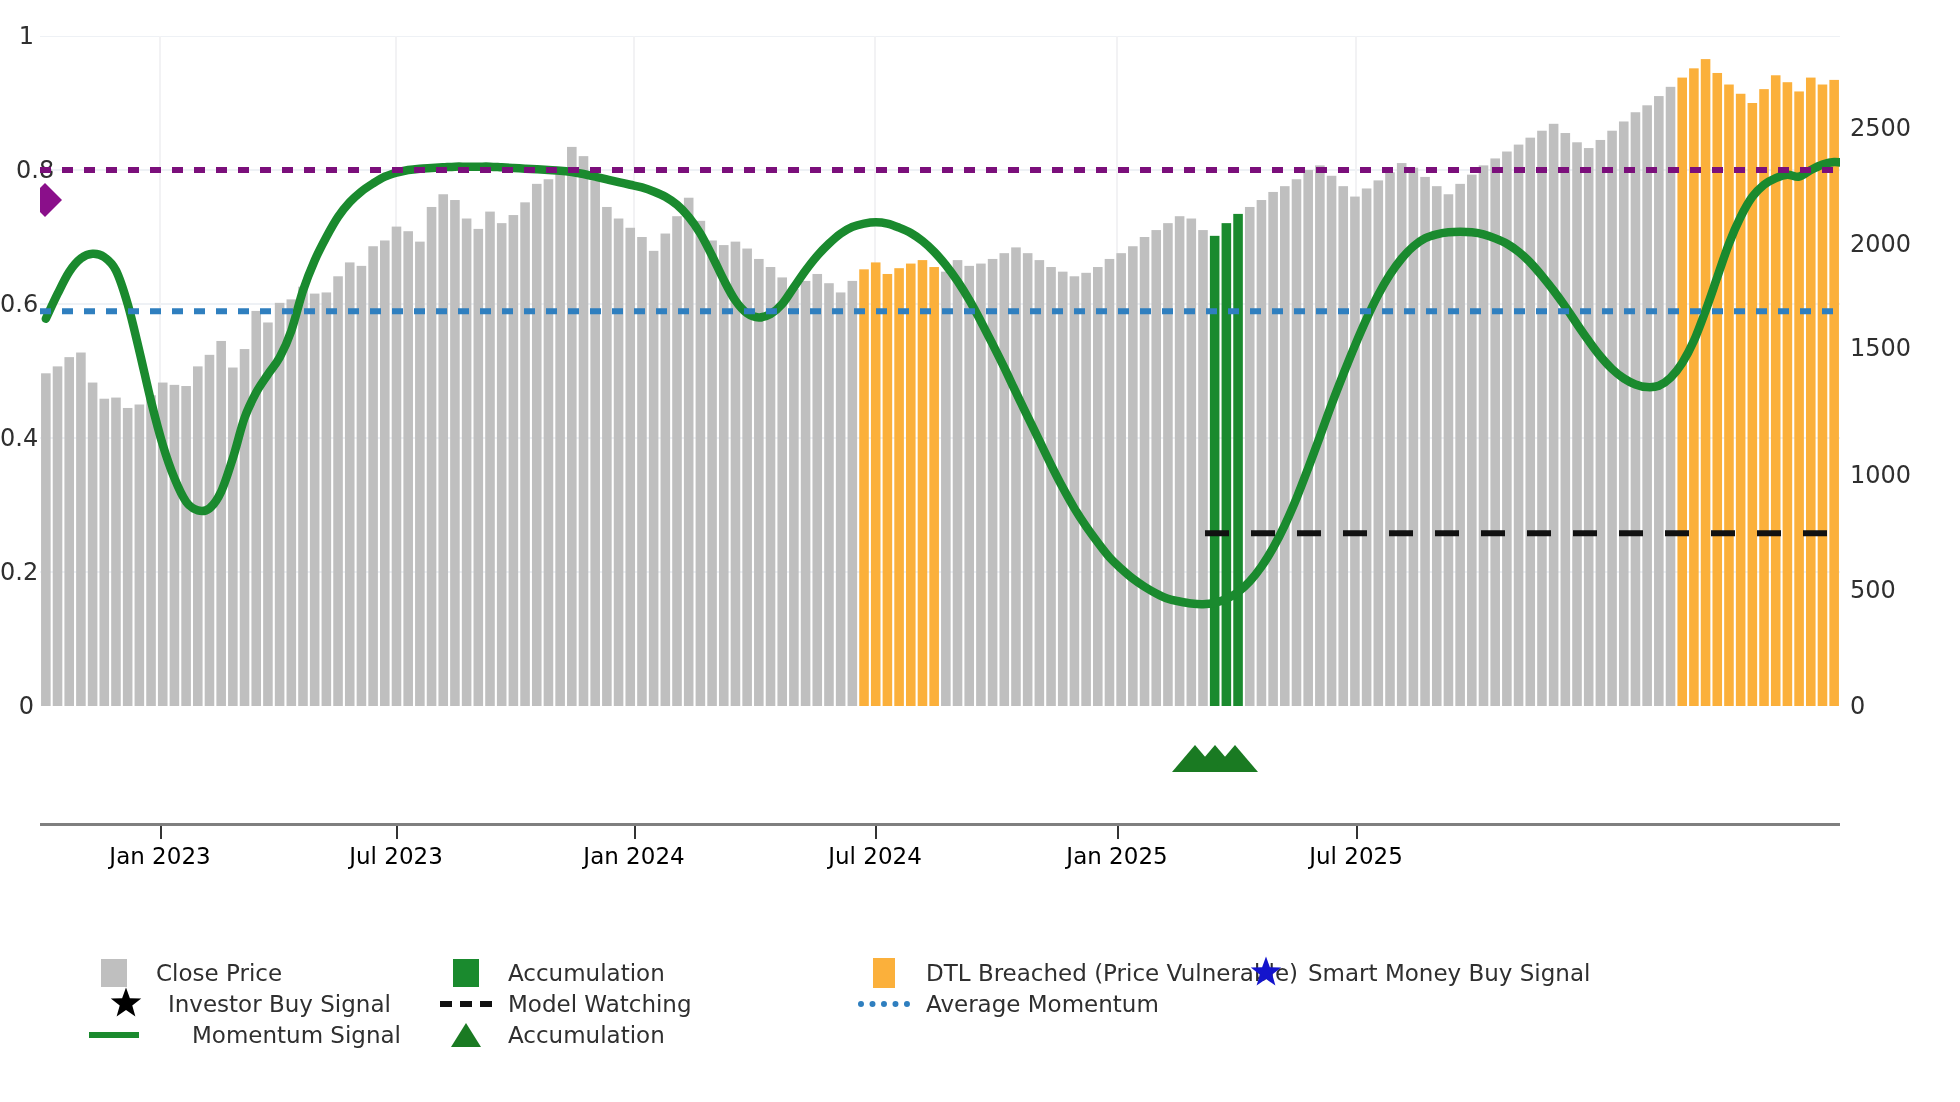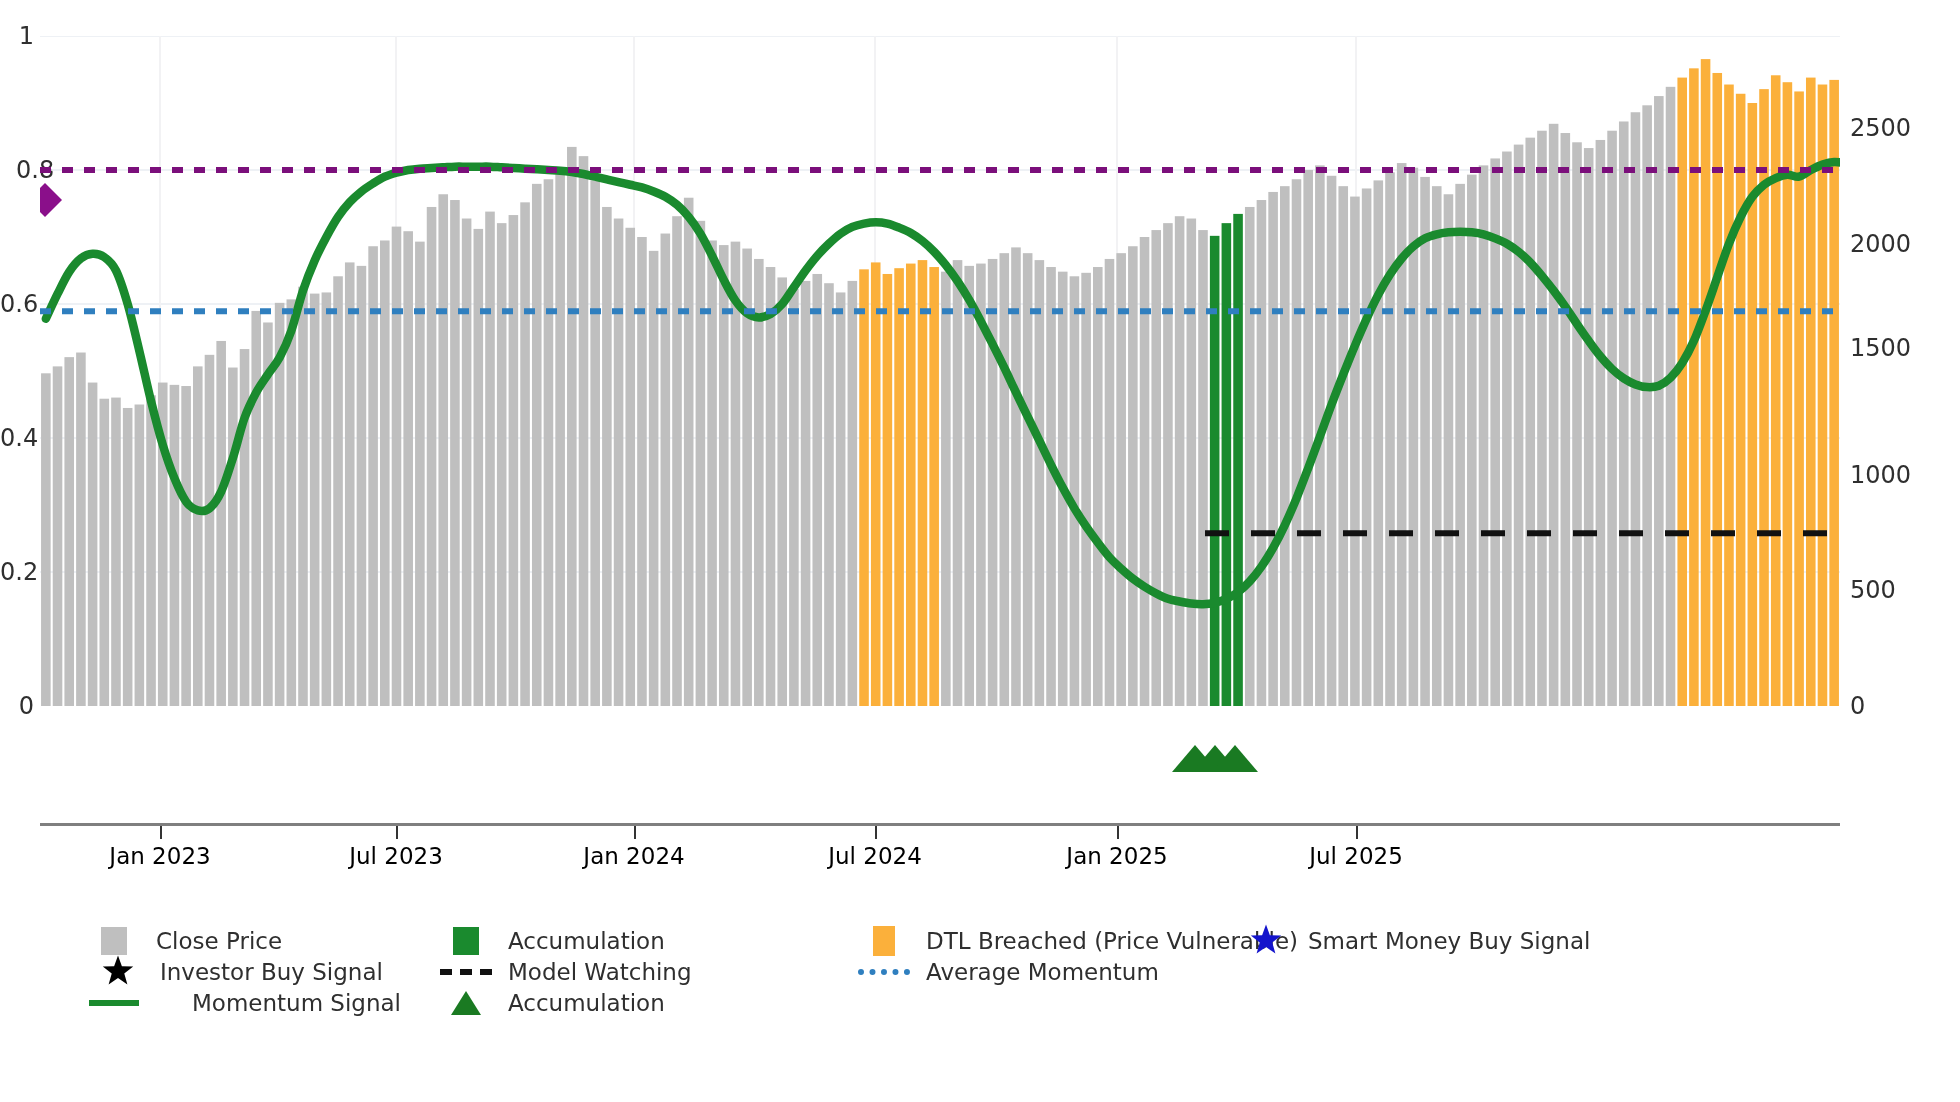--- a/index.html
+++ b/index.html
@@ -33,21 +33,21 @@
   }
 
   
   #source {
     position:absolute; right:18px; top:758px;
     font-size:25px; color:#a0a0a0; letter-spacing:0.2px;
   }
 
   
   #legend { position:absolute; left:86px; top:925px; width:1860px; }
-  .leg-row { position:absolute; left:0; width:1860px; height:31px; }
+  .leg-row { position:absolute; left:0; width:1860px; height:31px;margin-top:32px; }
   .leg-item { position:absolute; display:flex; align-items:center; height:31px; }
   .leg-label { font-size:23px; color:#2f2f2f; white-space:nowrap; }
   .key { width:56px; height:28px; display:flex; align-items:center; justify-content:center; margin-right:14px; flex:0 0 56px; }
   .key-rect-grey { width:26px; height:28px; background:#bfbfbf; }
   .key-rect-green { width:26px; height:28px; background:#1a8a2e; }
   .key-rect-orange { width:22px; height:30px; background:#fbb03b; }
   .key-line-green { width:50px; height:6px; background:#1a8a2e; }
   .key-dash-black { width:52px; height:0; border-top:6px dashed #111; }
   .key-dot-blue { width:52px; height:0; border-top:6px dotted #2f7fbf; }
   .key-dot-purple { width:52px; height:0; border-top:6px dotted #7b0f7b; }
@@ -289,21 +289,21 @@
         <div class="leg-item" style="left: 1152px;">
           <span class="key">
             <svg width="34" height="33" viewBox="0 0 34 33">
               <polygon points="17.00,0.50 20.88,11.16 32.22,11.56 23.28,18.54 26.40,29.44 17.00,23.10 7.60,29.44 10.72,18.54 1.78,11.56 13.12,11.16" fill="#1414cc"></polygon>
             </svg>
           </span>
           <span class="leg-label">Smart Money Buy Signal</span>
         </div>
       </div>
       <div class="leg-row" style="top: 31px;">
-        <div class="leg-item" style="left: 4px;">
+        <div class="leg-item" style="left: 12px;">
           <span class="key">
             <svg width="34" height="33" viewBox="0 0 34 33">
               <polygon points="17.00,0.50 20.88,11.16 32.22,11.56 23.28,18.54 26.40,29.44 17.00,23.10 7.60,29.44 10.72,18.54 1.78,11.56 13.12,11.16" fill="#000000"></polygon>
             </svg>
           </span>
           <span class="leg-label">Investor Buy Signal</span>
         </div>
         <div class="leg-item" style="left: 352px;">
           <span class="key">
             <span class="key-dash-black"></span>

